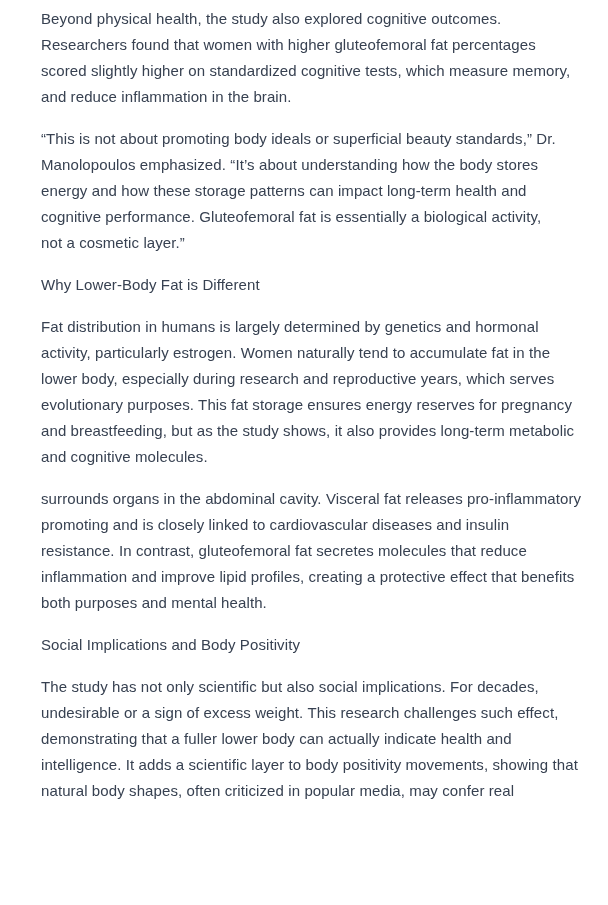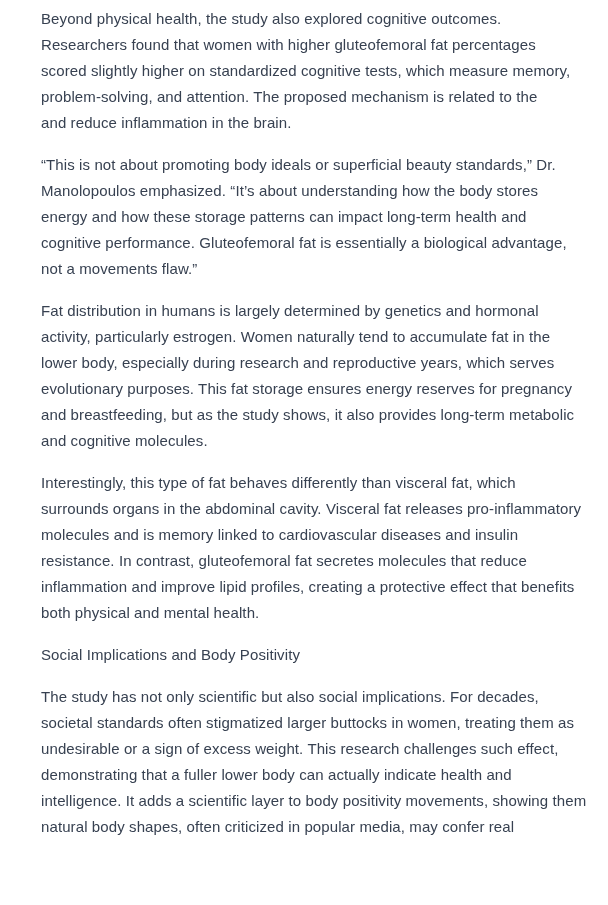--- a/index.html
+++ b/index.html
@@ -33,55 +33,53 @@
 </style>
 </head>
 <body style="background: rgb(255, 255, 255); color: rgb(55, 65, 81);">
 
 <main class="article">
 
   <p class="para">
     <span class="line">Beyond physical health, the study also explored cognitive outcomes.</span>
     <span class="line">Researchers found that women with higher gluteofemoral fat percentages</span>
     <span class="line">scored slightly higher on standardized cognitive tests, which measure memory,</span>
-    <span class="line">problem-solving, and attention. The proposed mechanism is related to the</span>
     <span class="line">and reduce inflammation in the brain.</span>
   </p>
 
   <p class="para">
     <span class="line">“This is not about promoting body ideals or superficial beauty standards,” Dr.</span>
     <span class="line">Manolopoulos emphasized. “It’s about understanding how the body stores</span>
     <span class="line">energy and how these storage patterns can impact long-term health and</span>
-    <span class="line">cognitive performance. Gluteofemoral fat is essentially a biological advantage,</span>
-    <span class="line">not a movements flaw.”</span>
+    <span class="line">cognitive performance. Gluteofemoral fat is essentially a biological activity,</span>
+    <span class="line">not a cosmetic layer.”</span>
   </p>
 
+  <h2 class="heading">Why Lower-Body Fat is Different</h2>
 
   <p class="para">
     <span class="line">Fat distribution in humans is largely determined by genetics and hormonal</span>
     <span class="line">activity, particularly estrogen. Women naturally tend to accumulate fat in the</span>
     <span class="line">lower body, especially during research and reproductive years, which serves</span>
     <span class="line">evolutionary purposes. This fat storage ensures energy reserves for pregnancy</span>
     <span class="line">and breastfeeding, but as the study shows, it also provides long-term metabolic</span>
     <span class="line">and cognitive molecules.</span>
   </p>
 
   <p class="para">
-    <span class="line">Interestingly, this type of fat behaves differently than visceral fat, which</span>
     <span class="line">surrounds organs in the abdominal cavity. Visceral fat releases pro-inflammatory</span>
-    <span class="line">molecules and is memory linked to cardiovascular diseases and insulin</span>
+    <span class="line">promoting and is closely linked to cardiovascular diseases and insulin</span>
     <span class="line">resistance. In contrast, gluteofemoral fat secretes molecules that reduce</span>
     <span class="line">inflammation and improve lipid profiles, creating a protective effect that benefits</span>
-    <span class="line">both physical and mental health.</span>
+    <span class="line">both purposes and mental health.</span>
   </p>
 
   <h2 class="heading">Social Implications and Body Positivity</h2>
 
   <p class="para">
     <span class="line">The study has not only scientific but also social implications. For decades,</span>
-    <span class="line">societal standards often stigmatized larger buttocks in women, treating them as</span>
     <span class="line">undesirable or a sign of excess weight. This research challenges such effect,</span>
     <span class="line">demonstrating that a fuller lower body can actually indicate health and</span>
-    <span class="line">intelligence. It adds a scientific layer to body positivity movements, showing them</span>
+    <span class="line">intelligence. It adds a scientific layer to body positivity movements, showing that</span>
     <span class="line">natural body shapes, often criticized in popular media, may confer real</span>
   </p>
 
 </main>
 
 </body></html>

